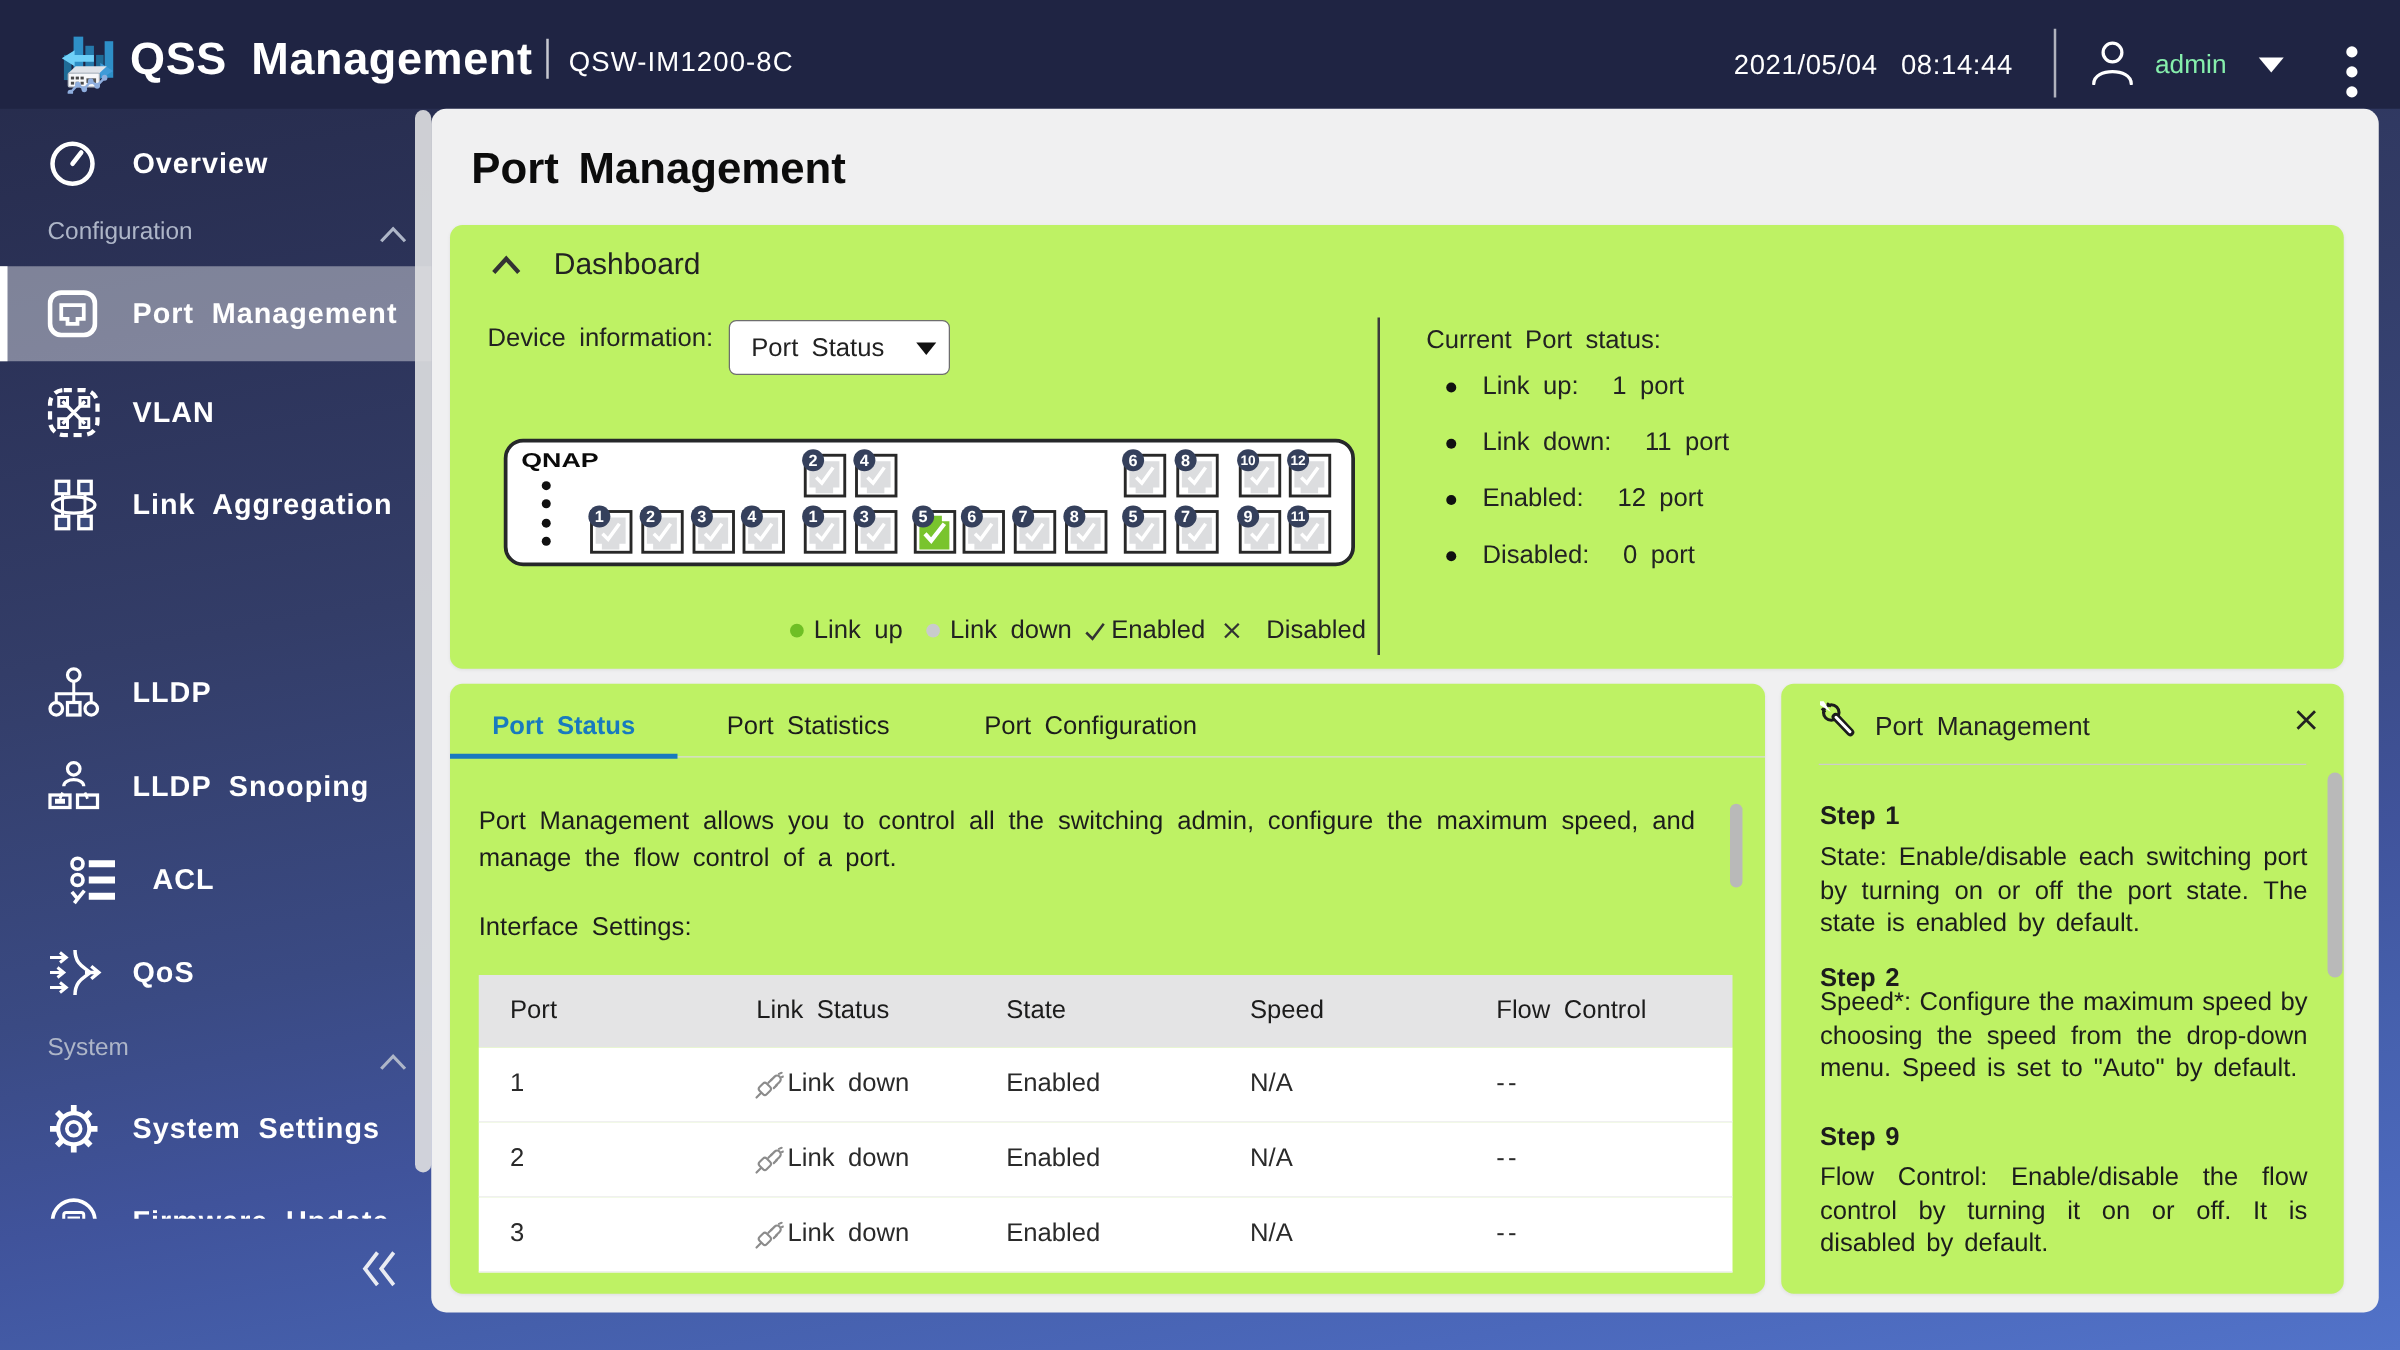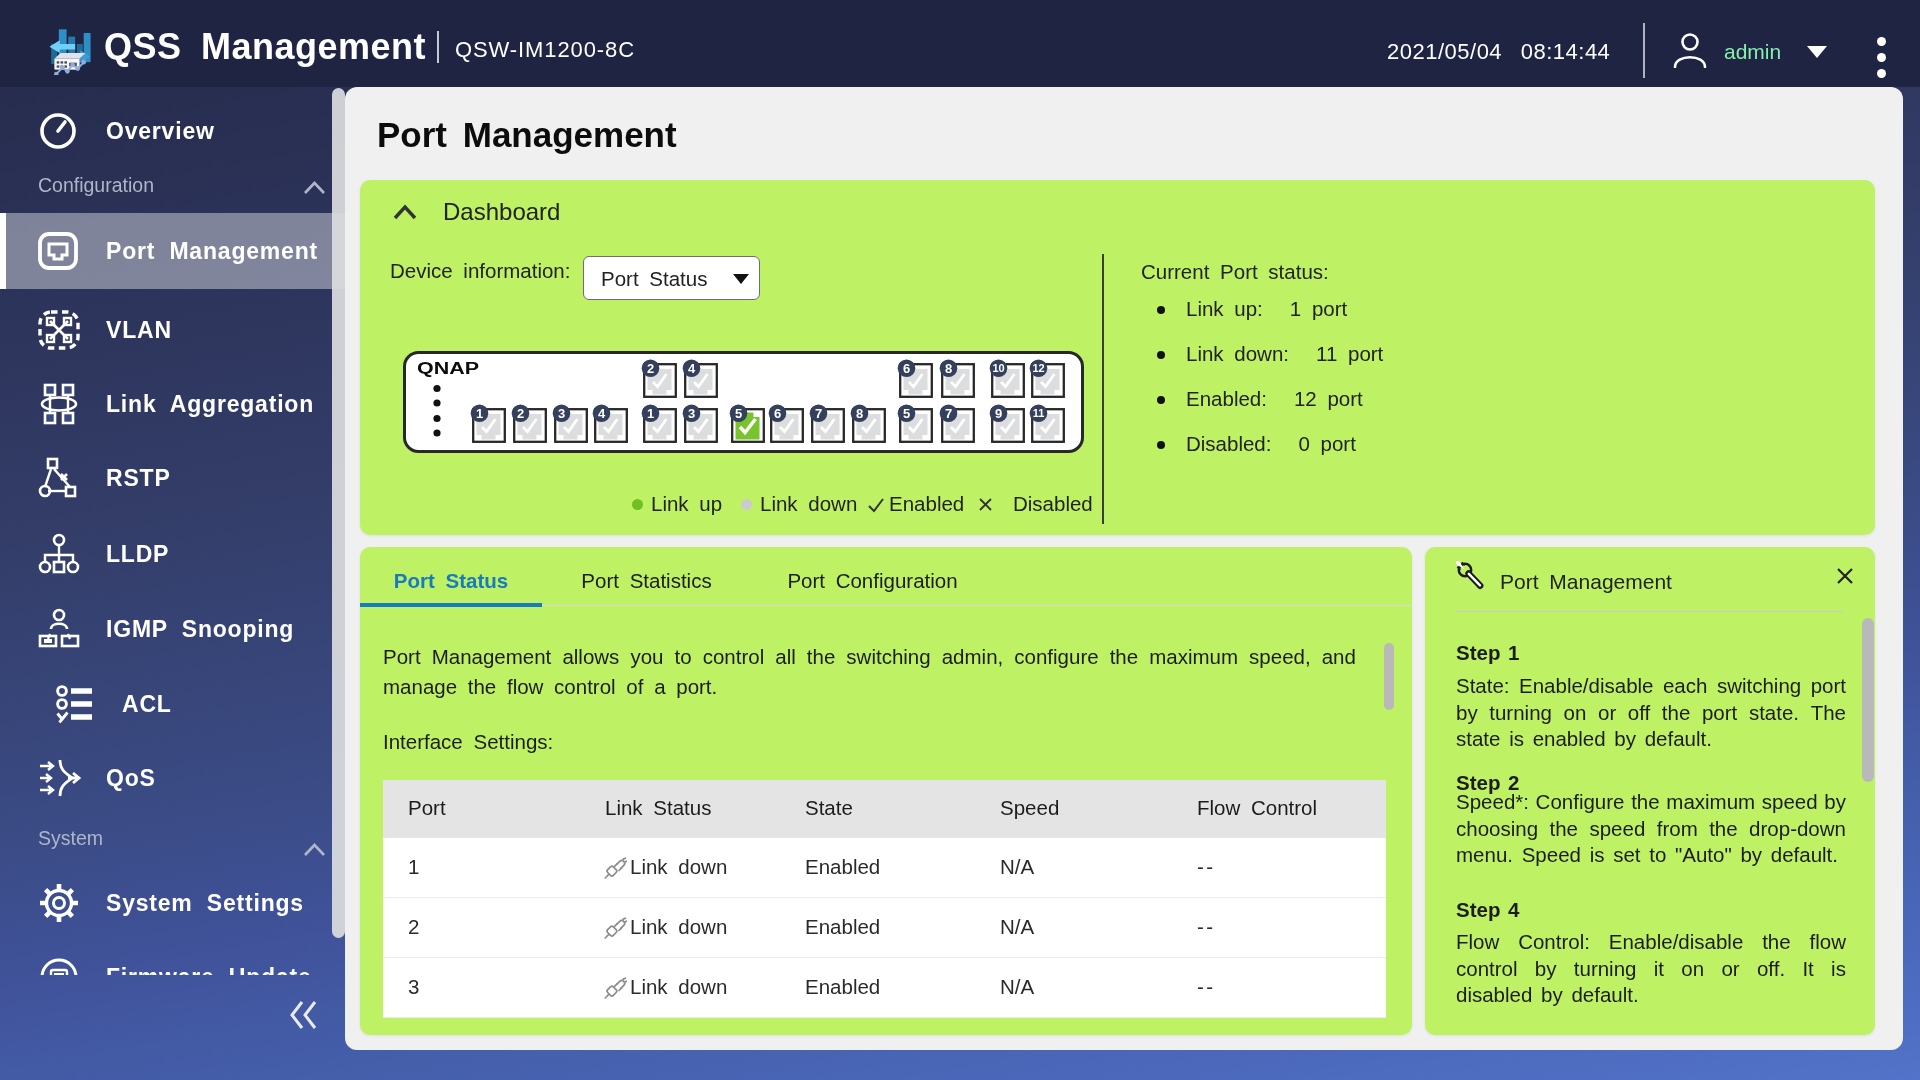--- a/index.html
+++ b/index.html
@@ -173,31 +173,20 @@
         <path d="M12,9 V33 M30,9 V33" stroke="#fff" stroke-width="2.4"></path>
         <rect x="7" y="2" width="10" height="10" fill="#3a4a7c" stroke="#fff" stroke-width="2.6"></rect>
         <rect x="25" y="2" width="10" height="10" fill="#3a4a7c" stroke="#fff" stroke-width="2.6"></rect>
         <rect x="7" y="30" width="10" height="10" fill="#3a4a7c" stroke="#fff" stroke-width="2.6"></rect>
         <rect x="25" y="30" width="10" height="10" fill="#3a4a7c" stroke="#fff" stroke-width="2.6"></rect>
         <ellipse cx="21" cy="21" rx="17" ry="6.5" fill="none" stroke="#fff" stroke-width="2.6"></ellipse>
       </svg>
       <div class="mtext">Link Aggregation</div>
     </div>
 
-    <div class="mitem" style="top:353px;">
-      <svg width="42" height="42" viewBox="0 0 42 42">
-        <path d="M13,12 L7,30 M16,12 L32,30" stroke="#fff" stroke-width="2.4"></path>
-        <path d="M10,34 H28" stroke="#fff" stroke-width="2.4"></path>
-        <rect x="10" y="2" width="9" height="9" fill="none" stroke="#fff" stroke-width="2.6"></rect>
-        <circle cx="7" cy="34" r="5" fill="none" stroke="#fff" stroke-width="2.6"></circle>
-        <rect x="28" y="30" width="9" height="9" fill="none" stroke="#fff" stroke-width="2.6"></rect>
-        <path d="M23,17 L29,23 M29,17 L23,23" stroke="#fff" stroke-width="2.6"></path>
-      </svg>
-      <div class="mtext">RSTP</div>
-    </div>
 
     <div class="mitem" style="top:429px;">
       <svg width="42" height="42" viewBox="0 0 42 42">
         <circle cx="21" cy="7" r="5" fill="none" stroke="#fff" stroke-width="2.6"></circle>
         <path d="M21,12 V22 M7,29 V22 H35 V29 M21,22 V29" stroke="#fff" stroke-width="2.4" fill="none"></path>
         <circle cx="7" cy="34" r="5" fill="none" stroke="#fff" stroke-width="2.6"></circle>
         <rect x="16" y="29" width="10" height="10" fill="none" stroke="#fff" stroke-width="2.6"></rect>
         <circle cx="35" cy="34" r="5" fill="none" stroke="#fff" stroke-width="2.6"></circle>
       </svg>
       <div class="mtext">LLDP</div>
@@ -205,21 +194,21 @@
 
     <div class="mitem" style="top:504px;">
       <svg width="42" height="42" viewBox="0 0 42 42">
         <circle cx="21" cy="7" r="5" fill="none" stroke="#fff" stroke-width="2.6"></circle>
         <path d="M13,21 C13,14 29,14 29,21" fill="none" stroke="#fff" stroke-width="2.6"></path>
         <path d="M12,26 L10,31 M30,26 L32,31" stroke="#fff" stroke-width="2.2"></path>
         <rect x="2" y="28" width="16" height="10" fill="none" stroke="#fff" stroke-width="2.6"></rect>
         <rect x="24" y="28" width="16" height="10" fill="none" stroke="#fff" stroke-width="2.6"></rect>
         <rect x="6" y="31" width="8" height="4" fill="#fff"></rect>
       </svg>
-      <div class="mtext">IGMP Snooping</div>
+      <div class="mtext">LLDP Snooping</div>
     </div>
 
     <div class="mitem" style="top:579px;margin-left:16px;">
       <svg width="40" height="42" viewBox="0 0 40 42">
         <circle cx="8" cy="8" r="4.4" fill="none" stroke="#fff" stroke-width="2.9"></circle>
         <circle cx="8" cy="21" r="4.4" fill="none" stroke="#fff" stroke-width="2.9"></circle>
         <path d="M3.5,30.5 L8.5,36.5 M13.5,29.5 L7,37.5 L5.5,39.5" fill="none" stroke="#fff" stroke-width="2.9"></path>
         <path d="M17,8 H38 M17,21 H38 M17,34 H38" stroke="#fff" stroke-width="5.6"></path>
       </svg>
       <div class="mtext">ACL</div>
@@ -554,21 +543,21 @@
         <div class="jl">
           <span>choosing</span>
           <span>the</span>
           <span>speed</span>
           <span>from</span>
           <span>the</span>
           <span>drop-down</span>
         </div>
         <div>menu. Speed is set to "Auto" by default.</div>
       </div>
-    <div class="steptitle" style="top:351px;">Step 4</div>
+    <div class="steptitle" style="top:351px;">Step 9</div>
     <div class="steptext" style="top:382px;">
         <div class="jl">
           <span>Flow</span>
           <span>Control:</span>
           <span>Enable/disable</span>
           <span>the</span>
           <span>flow</span>
         </div>
         <div class="jl">
           <span>control</span>

